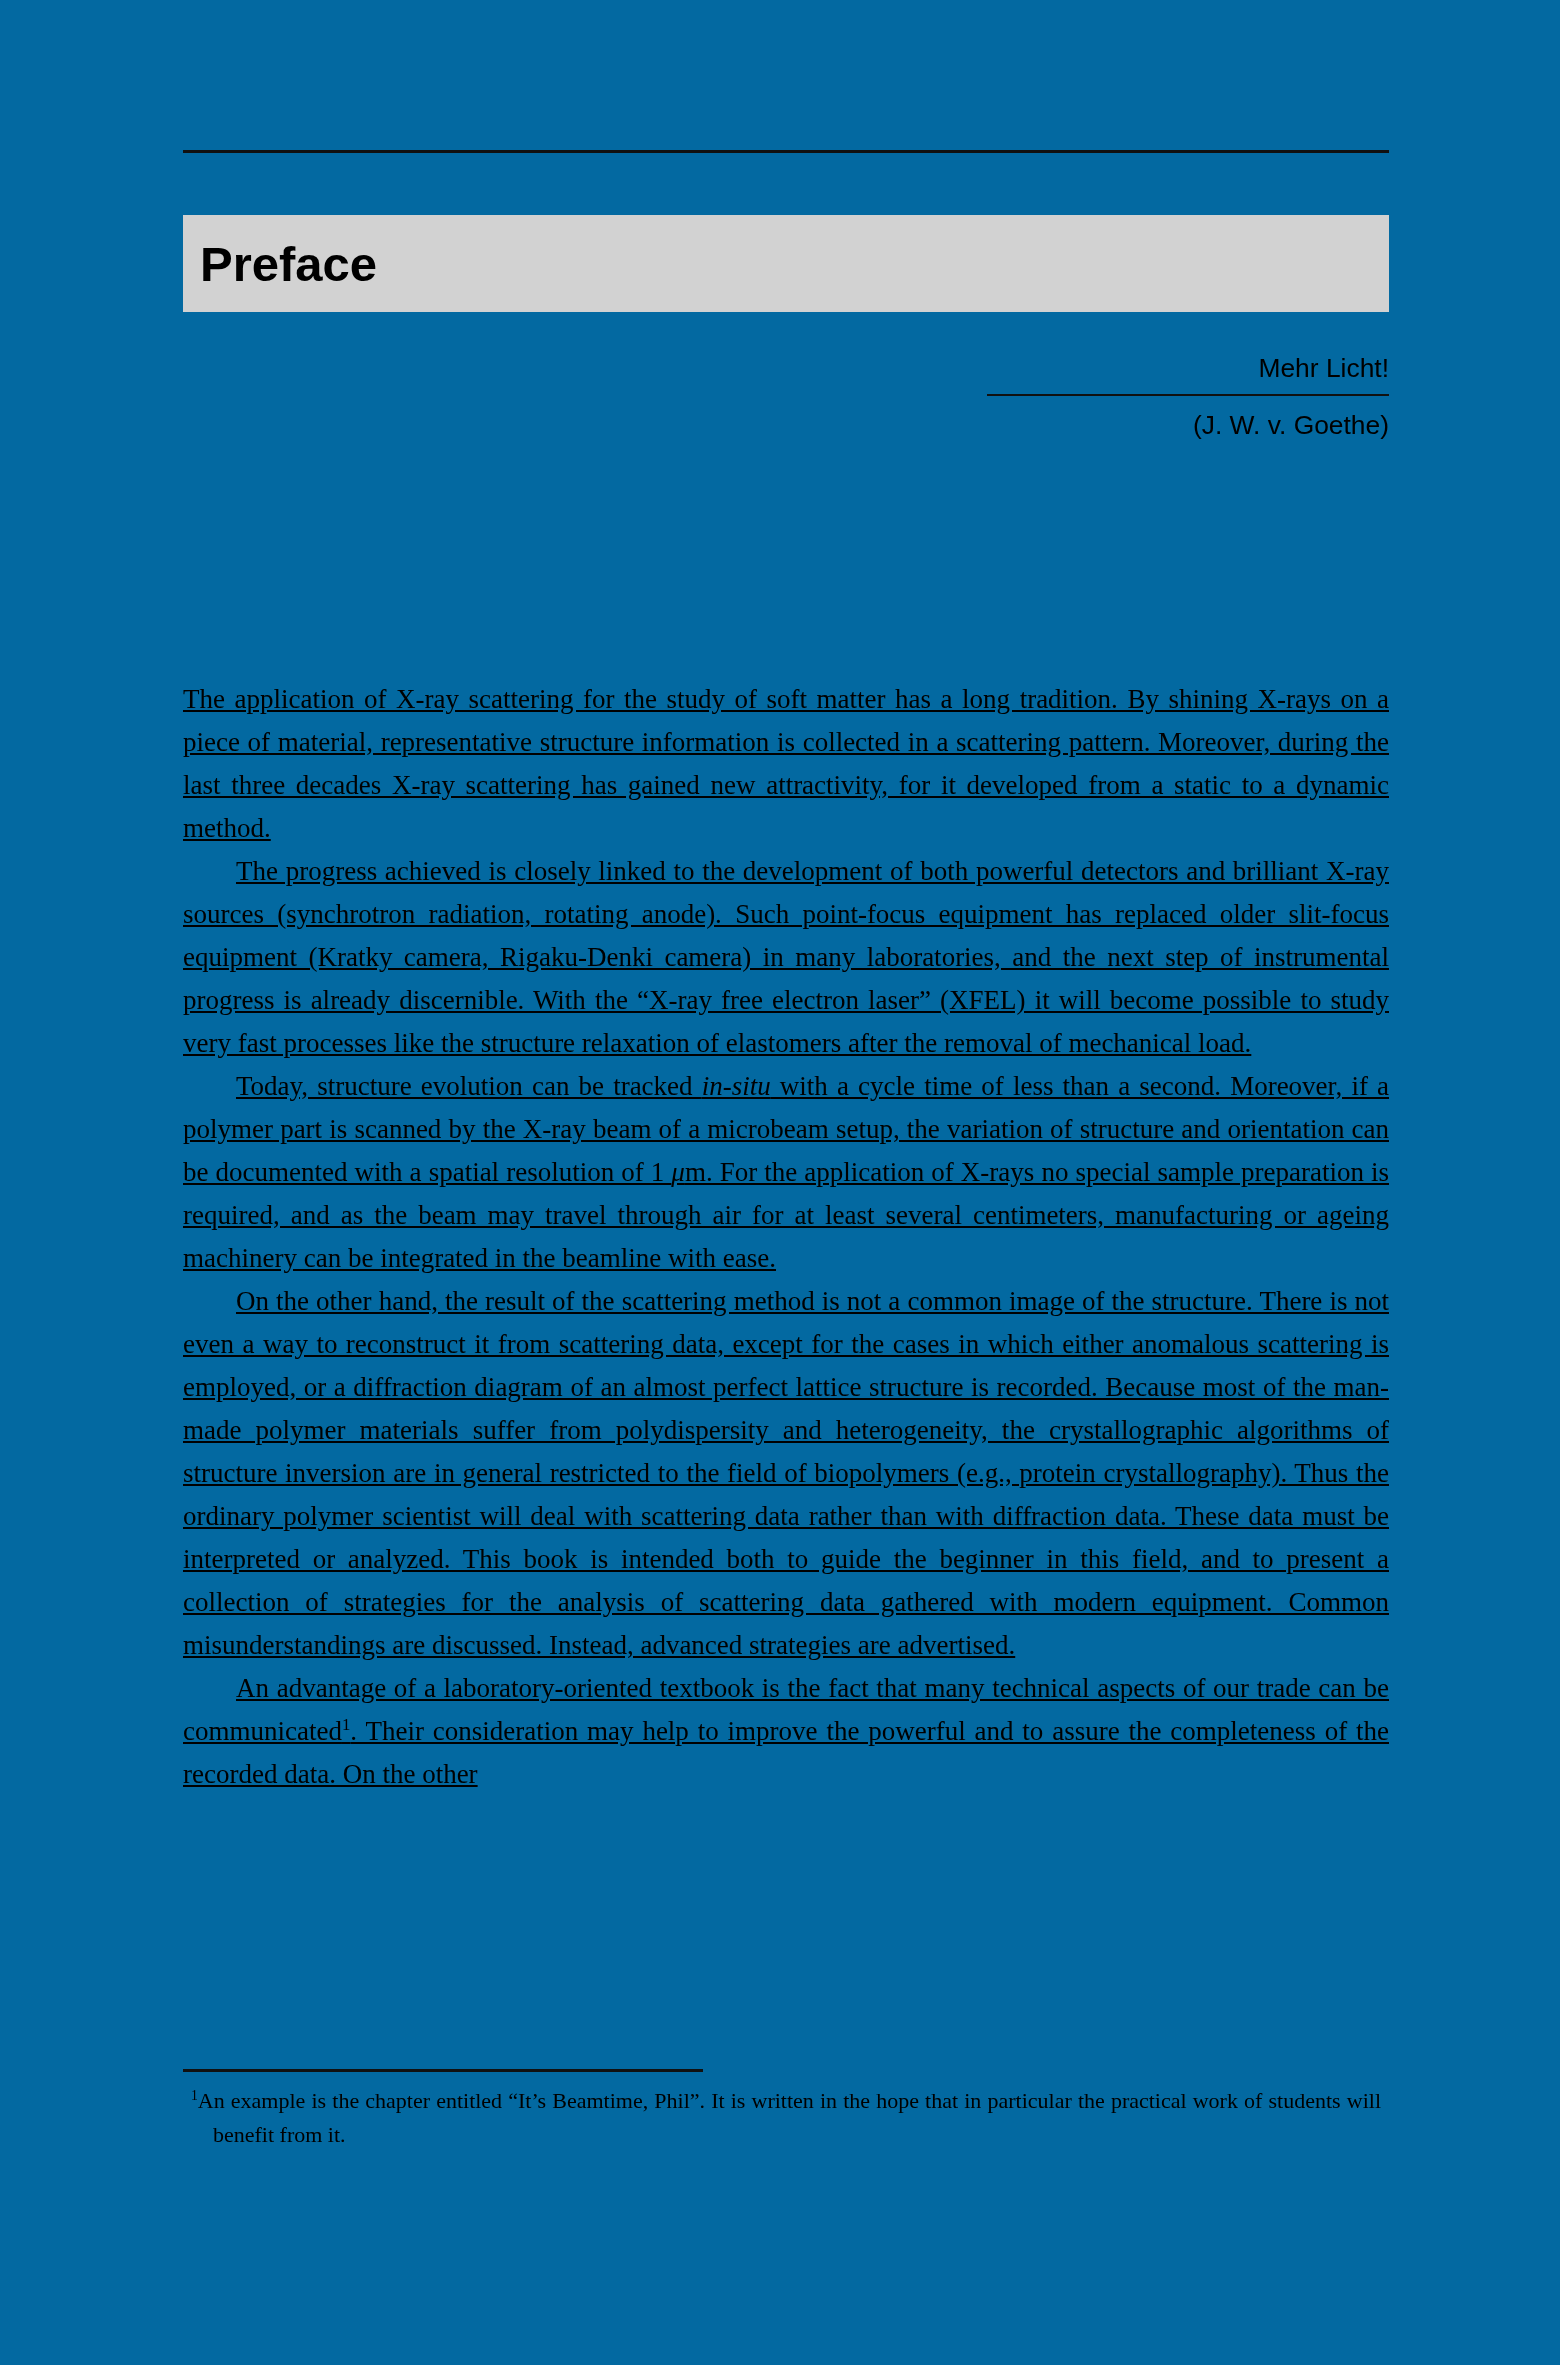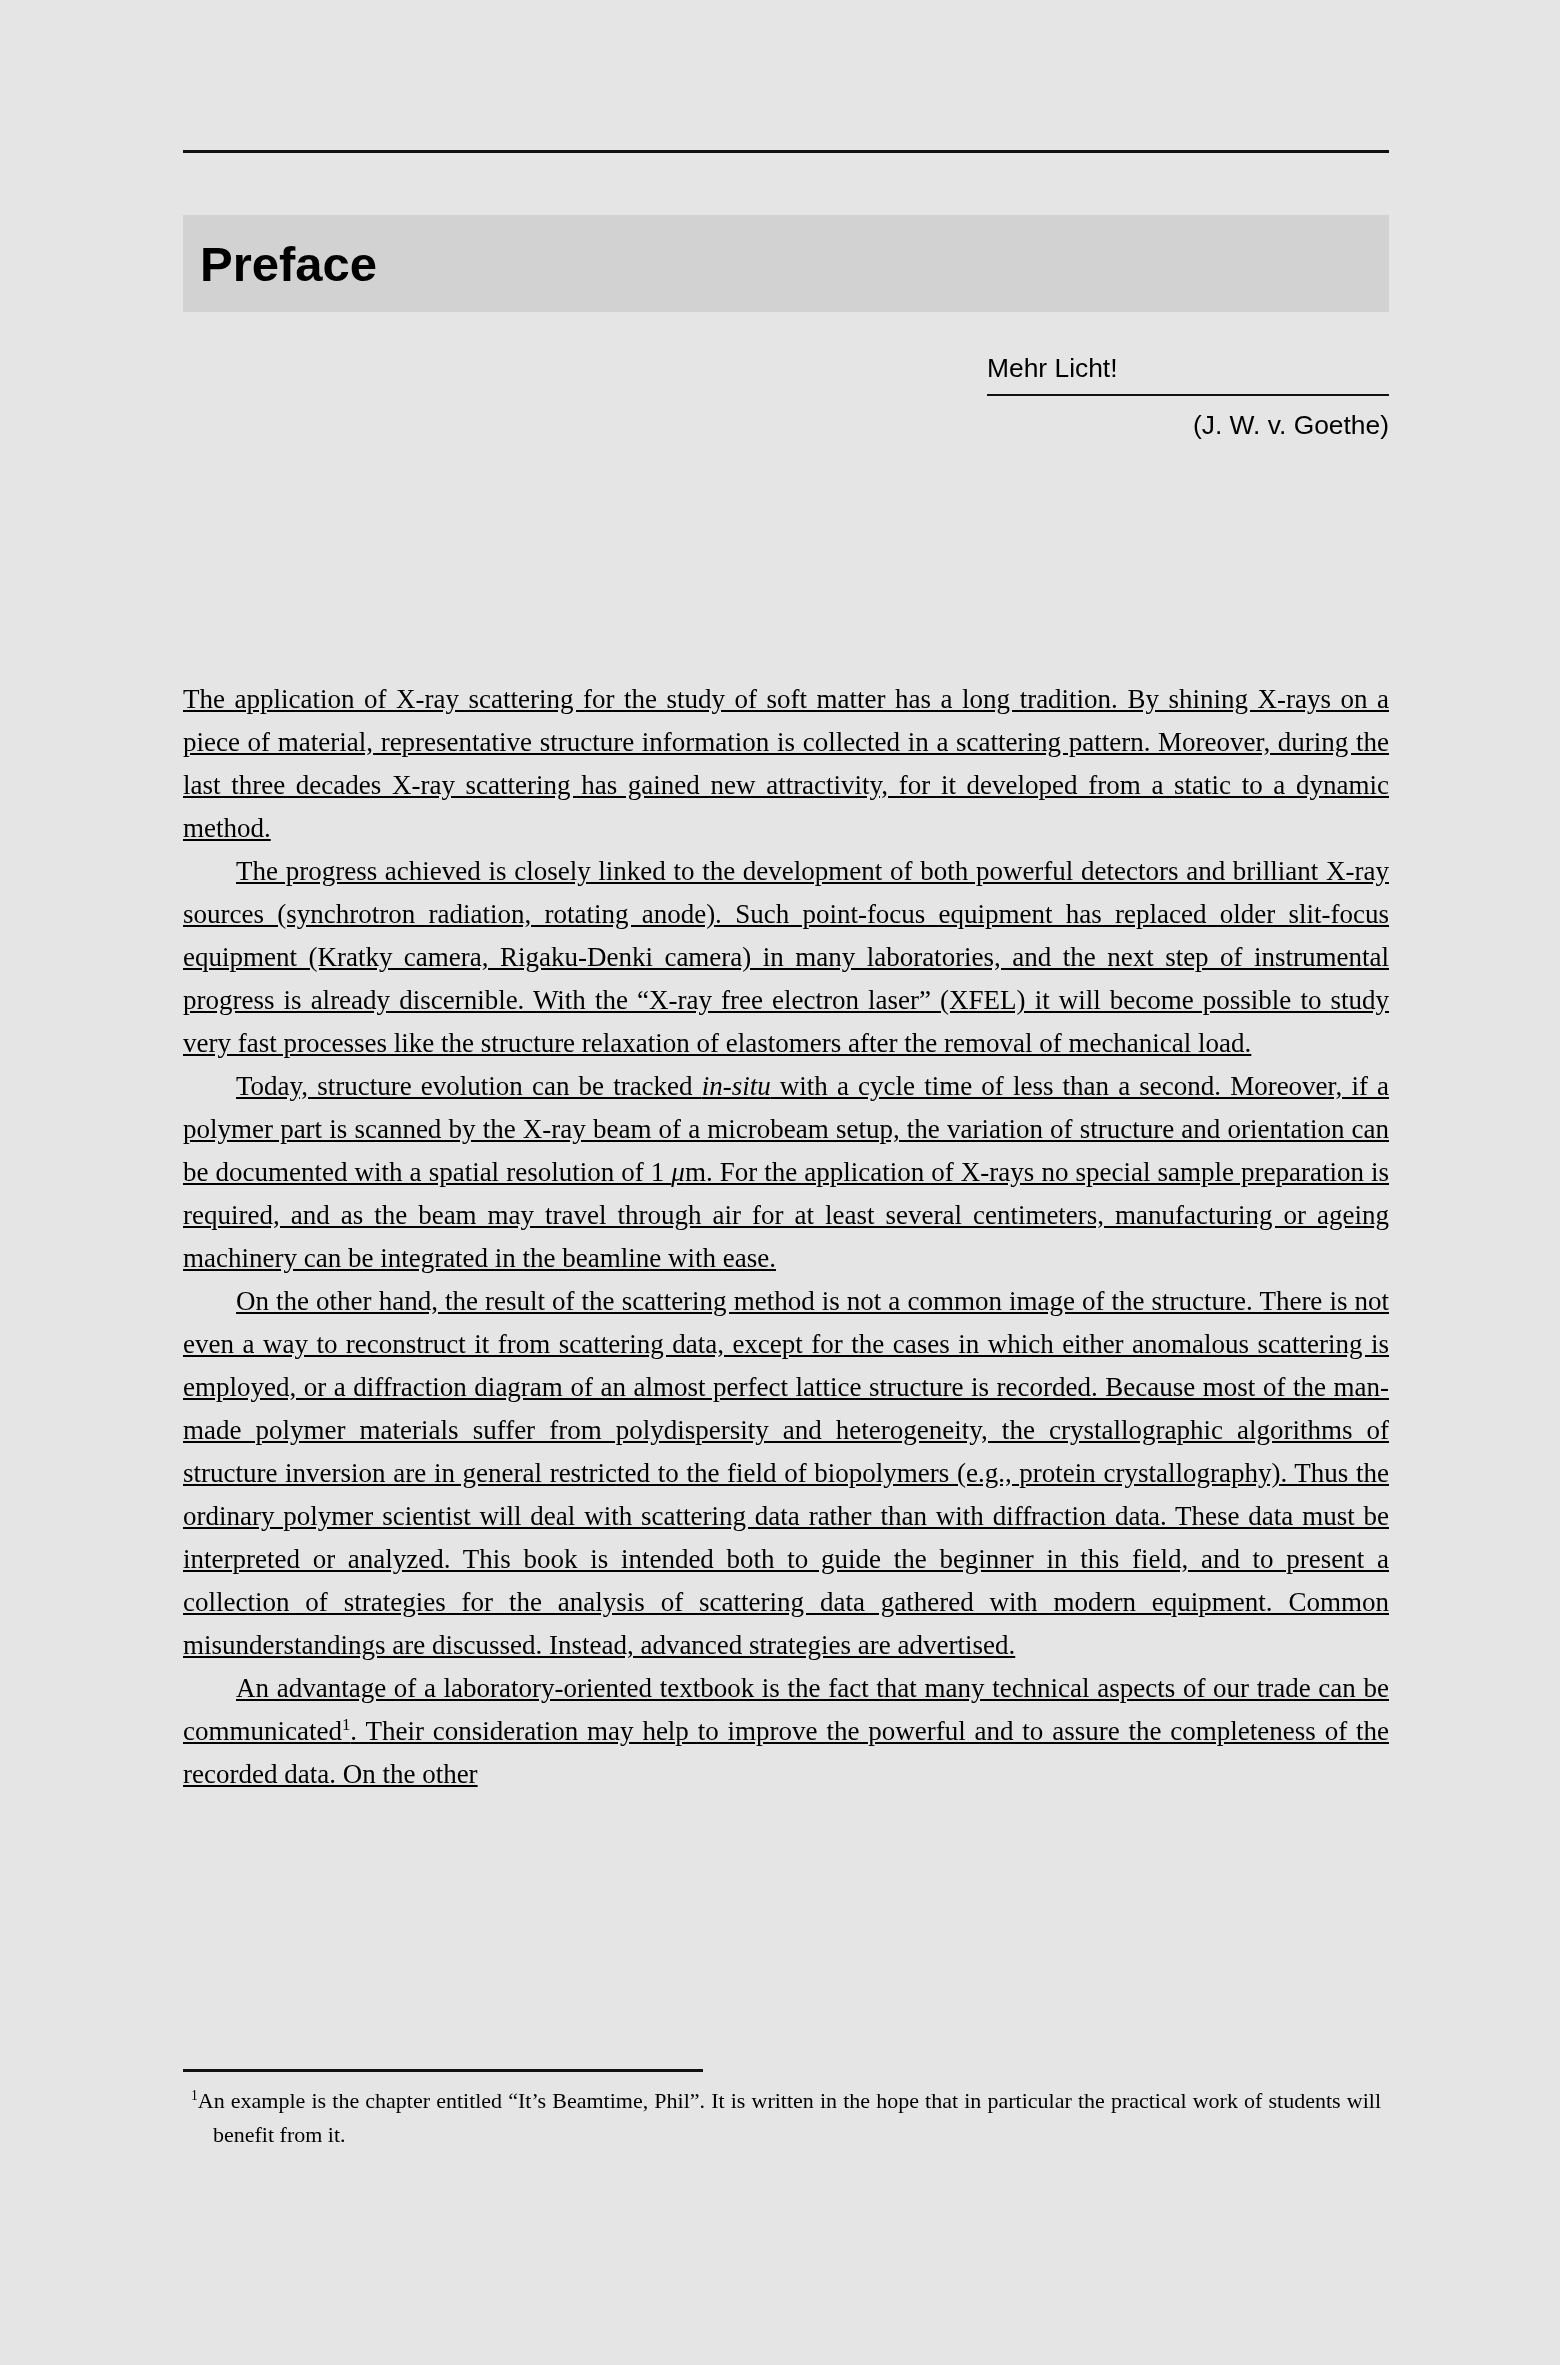--- a/index.html
+++ b/index.html
@@ -4,21 +4,21 @@
 <style>
   html, body {
     margin: 0;
     padding: 0;
     background: #ffffff;
   }
   .page {
     position: relative;
     width: 1560px;
     height: 2366px;
-    background: #e5e5e5;
+    background: #0369a1;
     color: #000000;
     font-family: "Liberation Serif", serif;
     overflow: hidden;
   }
   .top-rule {
     position: absolute;
     left: 183px;
     right: 171px;
     top: 150px;
     height: 2.6px;
@@ -44,21 +44,21 @@
     position: absolute;
     right: 171px;
     top: 353px;
     width: 402px;
     font-family: "Liberation Sans", sans-serif;
     font-size: 26.4px;
   }
   .epigraph-quote {
     padding-bottom: 10.2px;
     border-bottom: 2.6px solid #111111;
-    text-align: left;
+    text-align: right;
   }
   .epigraph-attrib {
     margin-top: 13.6px;
     text-align: right;
   }
   .body-text {
     position: absolute;
     left: 183px;
     right: 171px;
     top: 678px;

